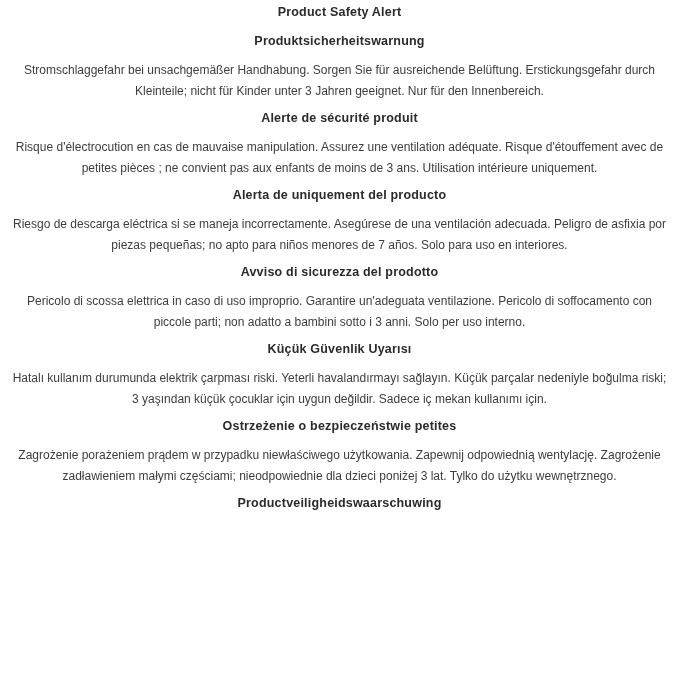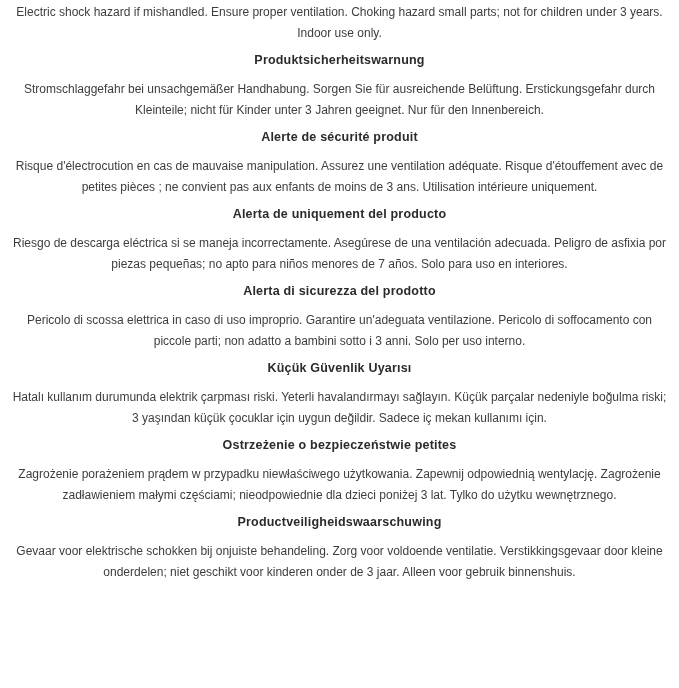--- a/index.html
+++ b/index.html
@@ -35,51 +35,50 @@
     text-align: center;
     color: #3d3d3d;
     margin: 0 0 6px 0;
   }
 </style>
 </head>
 <body>
 
 <div id="safety-notices">
   <section class="notice" lang="en">
-    <p class="notice-body">Electric shock hazard if mishandled. Ensure proper ventilation. Choking hazard small parts; not for children under 3 years. Indoor use only.</p>
+    <h2 class="notice-heading">Product Safety Alert</h2>
   </section>
 
   <section class="notice" lang="de">
     <h2 class="notice-heading">Produktsicherheitswarnung</h2>
     <p class="notice-body">Stromschlaggefahr bei unsachgemäßer Handhabung. Sorgen Sie für ausreichende Belüftung. Erstickungsgefahr durch Kleinteile; nicht für Kinder unter 3 Jahren geeignet. Nur für den Innenbereich.</p>
   </section>
 
   <section class="notice" lang="fr">
     <h2 class="notice-heading">Alerte de sécurité produit</h2>
     <p class="notice-body">Risque d'électrocution en cas de mauvaise manipulation. Assurez une ventilation adéquate. Risque d'étouffement avec de petites pièces ; ne convient pas aux enfants de moins de 3 ans. Utilisation intérieure uniquement.</p>
   </section>
 
   <section class="notice" lang="es">
     <h2 class="notice-heading">Alerta de uniquement del producto</h2>
     <p class="notice-body">Riesgo de descarga eléctrica si se maneja incorrectamente. Asegúrese de una ventilación adecuada. Peligro de asfixia por piezas pequeñas; no apto para niños menores de 7 años. Solo para uso en interiores.</p>
   </section>
 
   <section class="notice" lang="it">
-    <h2 class="notice-heading">Alerta di sicurezza del prodotto</h2>
+    <h2 class="notice-heading">Avviso di sicurezza del prodotto</h2>
     <p class="notice-body">Pericolo di scossa elettrica in caso di uso improprio. Garantire un'adeguata ventilazione. Pericolo di soffocamento con piccole parti; non adatto a bambini sotto i 3 anni. Solo per uso interno.</p>
   </section>
 
 
   <section class="notice" lang="tr">
     <h2 class="notice-heading">Küçük Güvenlik Uyarısı</h2>
     <p class="notice-body">Hatalı kullanım durumunda elektrik çarpması riski. Yeterli havalandırmayı sağlayın. Küçük parçalar nedeniyle boğulma riski; 3 yaşından küçük çocuklar için uygun değildir. Sadece iç mekan kullanımı için.</p>
   </section>
 
   <section class="notice" lang="pl">
     <h2 class="notice-heading">Ostrzeżenie o bezpieczeństwie petites</h2>
     <p class="notice-body">Zagrożenie porażeniem prądem w przypadku niewłaściwego użytkowania. Zapewnij odpowiednią wentylację. Zagrożenie zadławieniem małymi częściami; nieodpowiednie dla dzieci poniżej 3 lat. Tylko do użytku wewnętrznego.</p>
   </section>
 
   <section class="notice" lang="nl">
     <h2 class="notice-heading">Productveiligheidswaarschuwing</h2>
-    <p class="notice-body">Gevaar voor elektrische schokken bij onjuiste behandeling. Zorg voor voldoende ventilatie. Verstikkingsgevaar door kleine onderdelen; niet geschikt voor kinderen onder de 3 jaar. Alleen voor gebruik binnenshuis.</p>
   </section>
 </div>
 
 </body></html>

